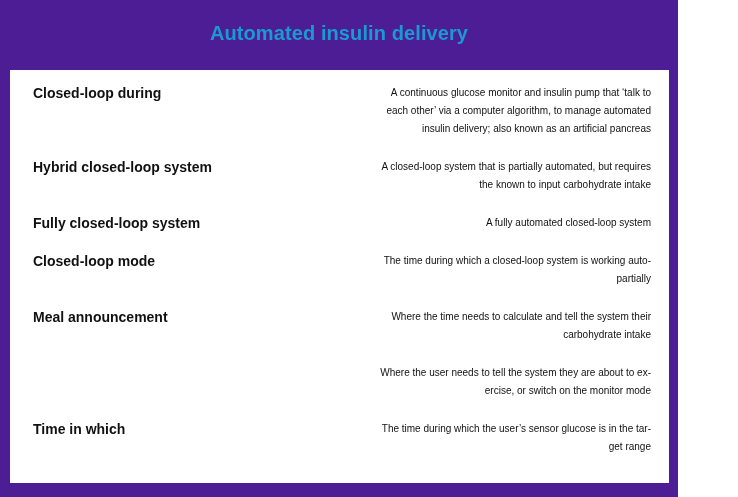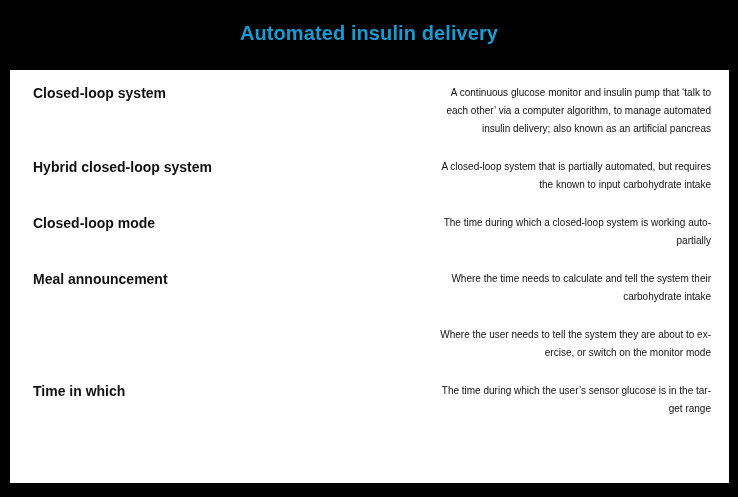--- a/index.html
+++ b/index.html
@@ -1,20 +1,20 @@
 <!DOCTYPE html>
 <html><head>
 <meta charset="utf-8">
 <style>
   html, body { margin: 0; padding: 0; }
   .page {
     position: relative;
-    width: 738px;
+    width: 678px;
     height: 497px;
-    background: #000000;
+    background: #4c1d95;
     font-family: "Liberation Sans", sans-serif;
     overflow: hidden;
     box-sizing: border-box;
   }
   .title {
     position: absolute;
     top: 22px;
     left: 0;
     right: 0;
     text-align: center;
@@ -57,32 +57,36 @@
 </style>
 </head>
 <body>
 
 <div class="page">
   <div class="title">Automated insulin delivery</div>
 
   <div class="card">
 
     <div class="row">
-      <div class="term">Closed-loop system</div>
+      <div class="term">Closed-loop during</div>
       <div class="def">A continuous glucose monitor and insulin pump that ‘talk to
 each other’ via a computer algorithm, to manage automated
 insulin delivery; also known as an artificial pancreas</div>
     </div>
 
     <div class="row">
       <div class="term">Hybrid closed-loop system</div>
       <div class="def">A closed-loop system that is partially automated, but requires
 the known to input carbohydrate intake</div>
     </div>
 
+    <div class="row">
+      <div class="term">Fully closed-loop system</div>
+      <div class="def">A fully automated closed-loop system</div>
+    </div>
 
     <div class="row">
       <div class="term">Closed-loop mode</div>
       <div class="def">The time during which a closed-loop system is working auto-
 partially</div>
     </div>
 
     <div class="row">
       <div class="term">Meal announcement</div>
       <div class="def">Where the time needs to calculate and tell the system their

